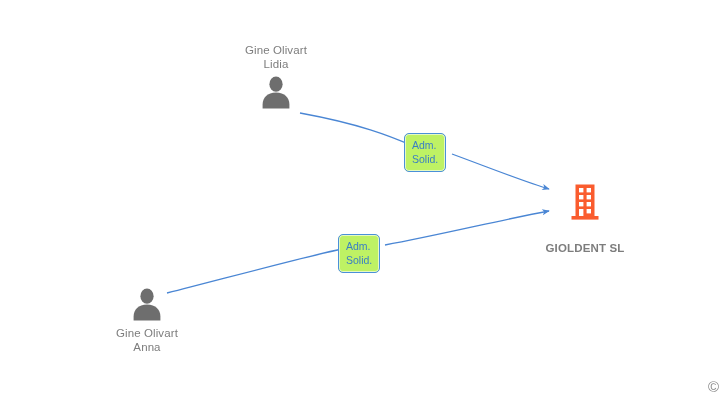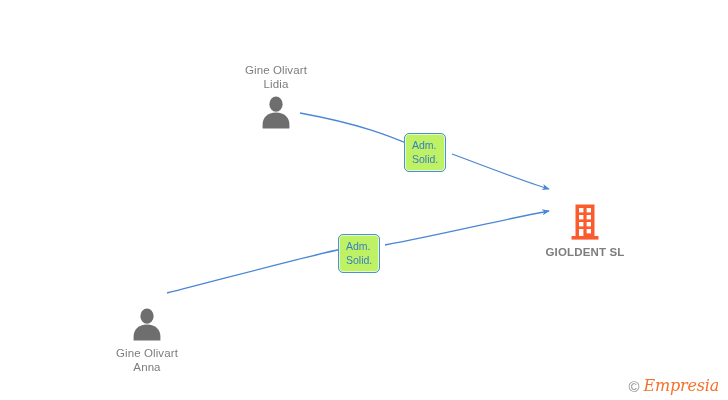--- a/index.html
+++ b/index.html
@@ -26,21 +26,20 @@
     height: 400px;
   }
 
   
   .node {
     position: absolute;
     display: flex;
     flex-direction: column;
     align-items: center;
     width: 160px;
-    margin-top: 20px;
   }
   .node-label {
     color: #808080;
     font-size: 11.5px;
     line-height: 13.5px;
     text-align: center;
     white-space: pre-line;
     letter-spacing: 0.1px;
   }
   .person-node .node-label {
@@ -68,20 +67,21 @@
     left: 196px;
     top: 44px;
   }
   #node-person-anna {
     left: 67px;
     top: 283px;
   }
   #node-company-gioldent {
     left: 505px;
     top: 183px;
+    gap: 16px;
   }
 
   
   .edge-label-box {
     position: absolute;
     box-sizing: border-box;
     border: 1px solid #4a90d9;
     border-radius: 5px;
     background: #bef264;
     color: #3a7fc4;
@@ -188,16 +188,15 @@
   </div>
 
   <div class="edge-label-box" id="edge-label-top">Adm.
 Solid.</div>
 
   <div class="edge-label-box" id="edge-label-bottom">Adm.
 Solid.</div>
 
   <div id="watermark">
     <span class="wm-copy">©</span>
-    <span class="wm-name">Empresia</span>
   </div>
 
 </div>
 
 </body></html>

